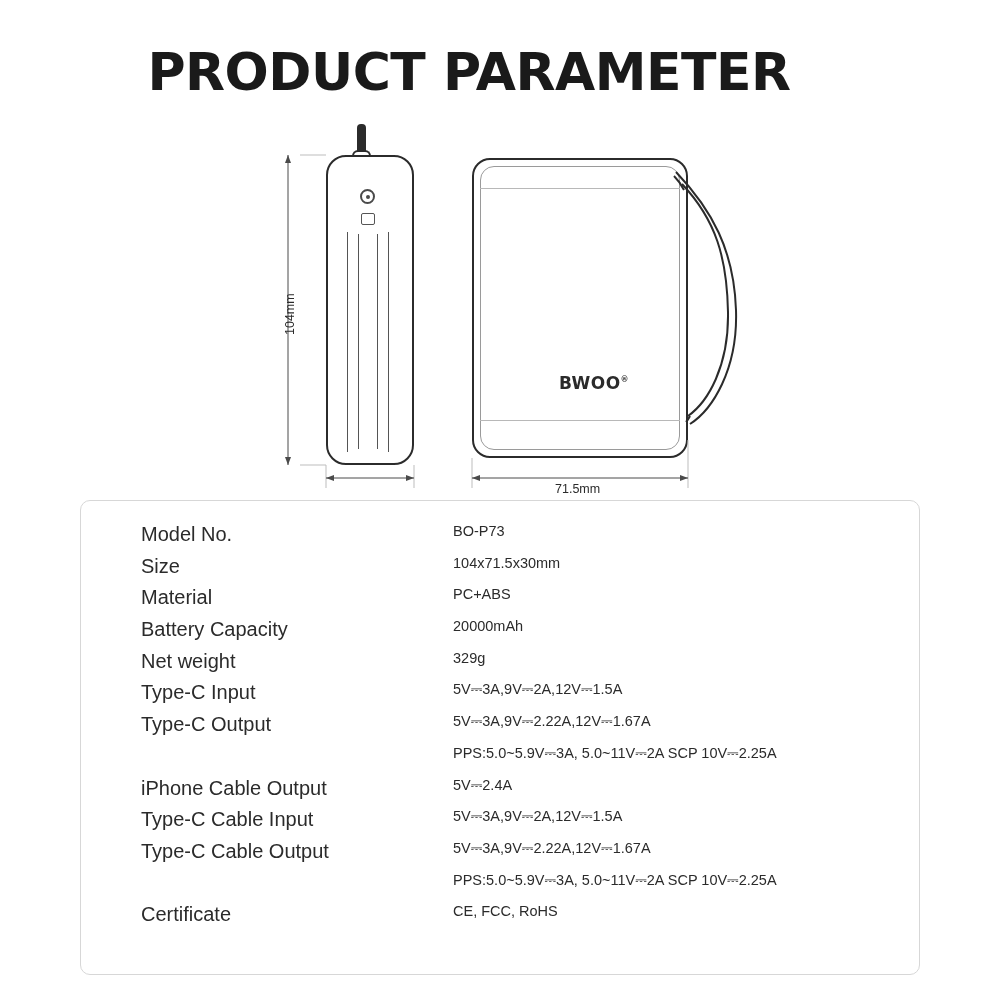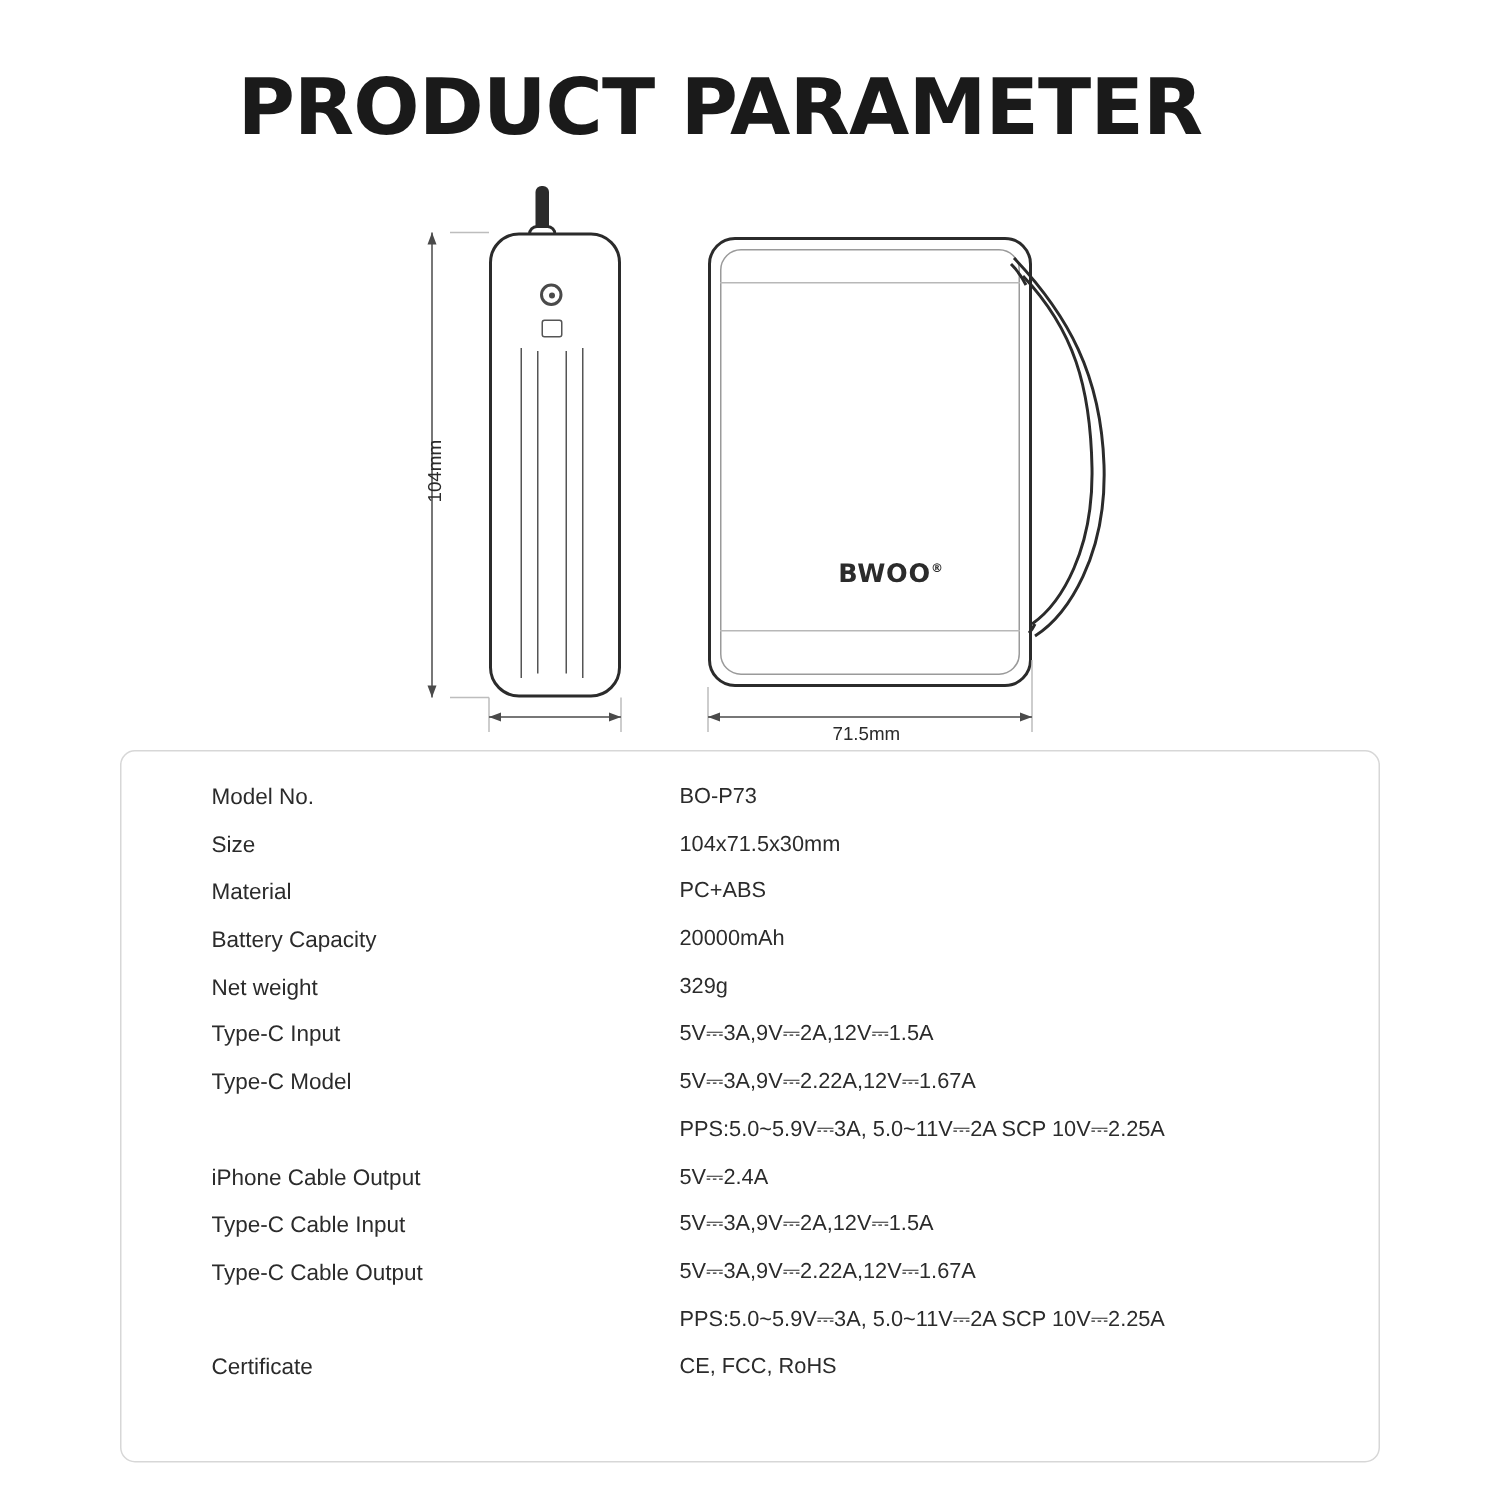--- a/index.html
+++ b/index.html
@@ -12,21 +12,21 @@
     background: #ffffff;
     font-family: "Liberation Sans", sans-serif;
     color: #231f20;
     position: relative;
     overflow: hidden;
   }
 
   .page-title {
     position: absolute;
     top: 42px;
-    left: 16px;
+    left: 5px;
     width: 928px;
     text-align: center;
     font-size: 52px;
     font-weight: bold;
     letter-spacing: -0.5px;
     color: #1a1a1a;
     font-family: "DejaVu Sans", sans-serif;
   }
 
   
@@ -218,21 +218,21 @@
     top: 22px;
     right: 20px;
   }
   .spec-row {
     display: flex;
     align-items: flex-start;
     height: 31.7px;
   }
   .spec-label {
     width: 312px;
-    font-size: 15px;
+    font-size: 20px;
     color: #2b2b2b;
     white-space: nowrap;
   }
   .spec-value {
     font-size: 14.5px;
     color: #2b2b2b;
     white-space: nowrap;
   }
 </style>
 </head>
@@ -309,21 +309,21 @@
       </div>
     <div class="spec-row">
         <div class="spec-label">Net weight</div>
         <div class="spec-value">329g</div>
       </div>
     <div class="spec-row">
         <div class="spec-label">Type-C Input</div>
         <div class="spec-value">5V⎓3A,9V⎓2A,12V⎓1.5A</div>
       </div>
     <div class="spec-row">
-        <div class="spec-label">Type-C Model</div>
+        <div class="spec-label">Type-C Output</div>
         <div class="spec-value">5V⎓3A,9V⎓2.22A,12V⎓1.67A</div>
       </div>
     <div class="spec-row">
         <div class="spec-label"></div>
         <div class="spec-value">PPS:5.0~5.9V⎓3A, 5.0~11V⎓2A SCP 10V⎓2.25A</div>
       </div>
     <div class="spec-row">
         <div class="spec-label">iPhone Cable Output</div>
         <div class="spec-value">5V⎓2.4A</div>
       </div>

